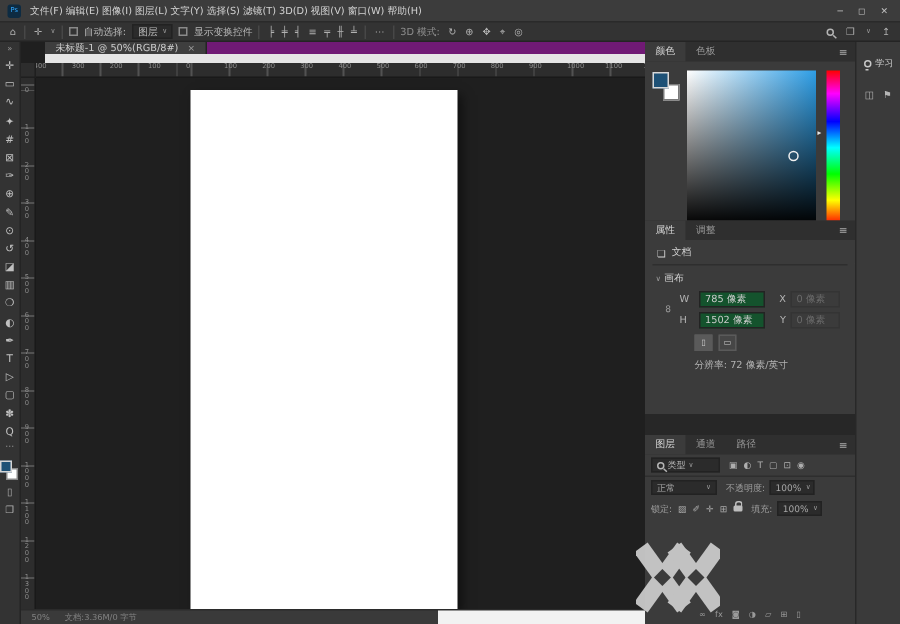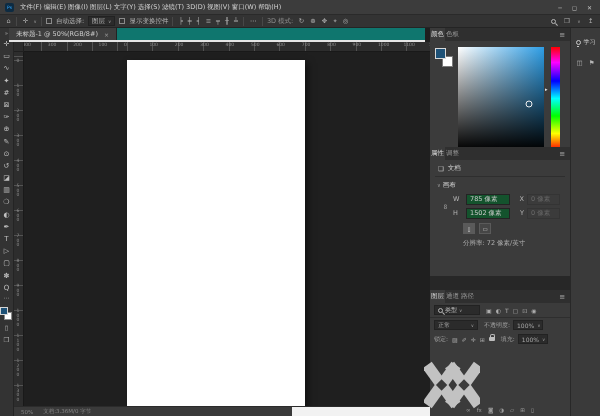--- a/index.html
+++ b/index.html
@@ -34,22 +34,22 @@
     border-right:1px solid #242424;display:flex;flex-direction:column;align-items:center;padding-top:1px}
   #tool-collapse{font-size:5.5px;color:#999;height:9px;line-height:9px}
   #toolbar .tool{font-size:7px;height:12.2px;line-height:12.2px;color:#c0c0c0}
   #tool-more{font-size:6px;color:#aaa;height:10px;line-height:8px}
   #fg-bg{position:relative;width:13px;height:15px;margin-top:3px;flex:none}
   #fg-swatch{position:absolute;left:0;top:0;width:8px;height:8px;background:var(--fg-color);border:1px solid #d5d5d5;z-index:2}
   #bg-swatch{position:absolute;left:4px;top:5px;width:8px;height:8px;background:#fff;border:1px solid #8a8a8a}
   .tool-extra{font-size:6.5px;color:#b5b5b5;height:12px;line-height:12px}
 
   
-  #tabbar{position:absolute;left:9px;top:28px;width:416px;height:14px;background:#0f766e;
-    border-bottom:2px solid #e5e5e5;display:flex}
+  #tabbar{position:absolute;left:30px;top:28px;width:416px;height:14px;background:#701a75;
+    border-bottom:6px solid #e5e5e5;display:flex}
   #doc-tab{background:#3e3e3e;color:#cccccc;font-size:6.5px;display:flex;align-items:center;
     gap:6px;padding:0 7px;border-right:1px solid #232323}
   #doc-tab .close{color:#9e9e9e;font-size:6px}
 
   
   #canvas-area{position:absolute;left:14px;top:42px;width:416px;height:364px;background:#1f1f1f;overflow:hidden}
   #ruler-h{position:absolute;left:0;top:0;width:416px;height:10px;background-color:#2d2d2d;
     background-image:repeating-linear-gradient(to right,#525252 0 1px,transparent 1px 25.4px);
     background-position:113px 0;border-bottom:1px solid #191919}
   #ruler-v{position:absolute;left:0;top:10px;width:10px;height:354px;background-color:#2d2d2d;
@@ -68,21 +68,21 @@
     font-size:5.5px;color:rgba(200,200,200,.5)}
   #watermark-band{position:absolute;left:292px;top:407px;width:138px;height:9px;background:#f2f2f2;z-index:40}
 
   
   #dock{position:absolute;left:430px;top:28px;width:140px;height:388px;background:#272727}
   .panel{position:absolute;left:0;width:140px;background:#3b3b3b}
   #color-panel{top:0;height:131px}
   #props-panel{top:119px;height:129px}
   #layers-panel{top:262px;height:126px}
   .panel-tabs{height:13px;background:#2f2f2f;display:flex;align-items:stretch;font-size:6.5px;color:#989898}
-  .ptab{padding:0 1px;display:flex;align-items:center}
+  .ptab{padding:0 7px;display:flex;align-items:center}
   .ptab.active{background:#3b3b3b;color:#d8d8d8}
   .panel-menu{margin-left:auto;padding:0 5px;color:#ababab;font-size:7px;display:flex;align-items:center}
 
   
   #cp-body{position:relative;height:118px}
   #cp-fg{position:absolute;left:5px;top:7px;width:11px;height:11px;background:var(--fg-color);border:1px solid #d8d8d8;z-index:2}
   #cp-bg{position:absolute;left:12px;top:15px;width:11px;height:11px;background:#fff;border:1px solid #7a7a7a}
   #sat-square{position:absolute;left:28px;top:6px;width:86px;height:103px;
     background:linear-gradient(to top,#000,rgba(0,0,0,0)),linear-gradient(to right,#fff,var(--hue-base))}
   #sat-cursor{position:absolute;left:82%;top:55%;width:7px;height:7px;border:1px solid #f0f0f0;

